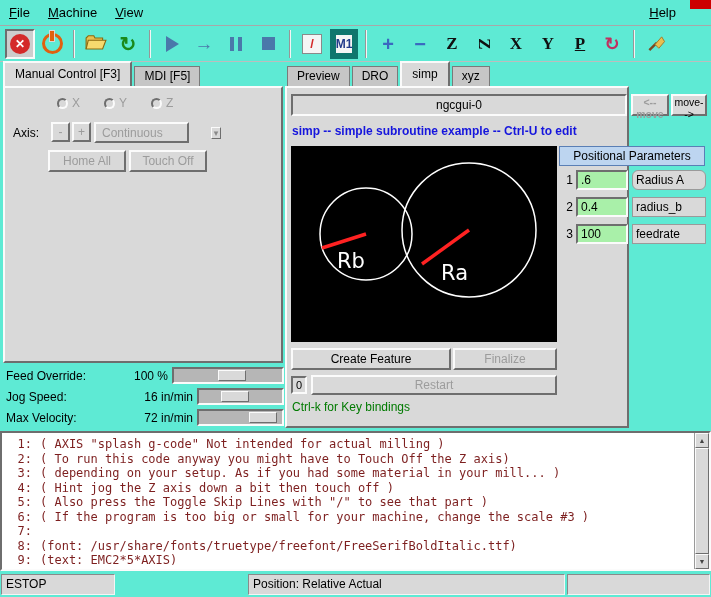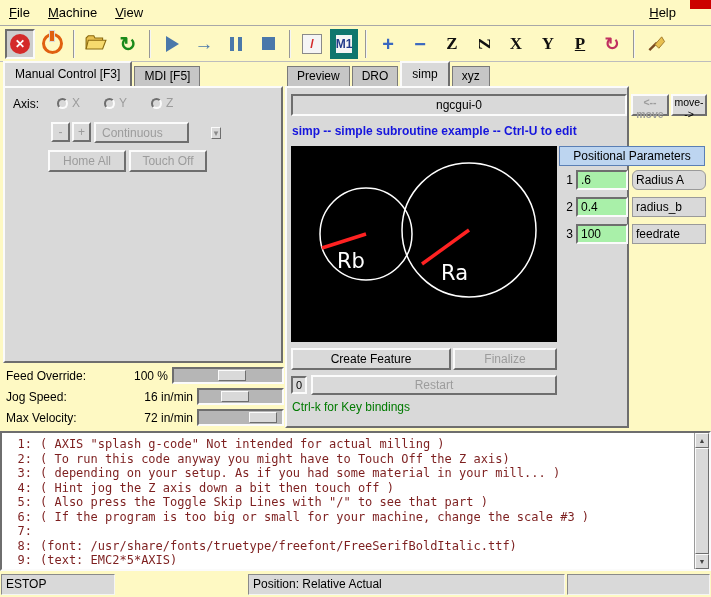--- a/index.html
+++ b/index.html
@@ -1,16 +1,16 @@
 <!DOCTYPE html>
 <html><head>
 <meta charset="utf-8">
 <style>
   html,body{margin:0;padding:0;}
-  #app{position:relative;width:711px;height:597px;background:#fef9c3;overflow:hidden;
+  #app{position:relative;width:711px;height:597px;background:#5eead4;overflow:hidden;
        font-family:"Liberation Sans",sans-serif;font-size:12px;color:#000;}
   
   .menubar{position:absolute;left:0;top:0;width:711px;height:26px;box-sizing:border-box;
            border-bottom:1px solid #a8a8a8;display:flex;align-items:center;font-size:13px;}
   .menu-item{display:inline-block;padding:4px 9px;cursor:default;}
   .menu-item::first-letter{text-decoration:underline;}
   .menu-item.help{margin-left:auto;margin-right:26px;}
   .corner-red{position:absolute;right:0;top:0;width:21px;height:9px;background:#cc0000;}
   
   .toolbar{position:absolute;left:0;top:26px;width:711px;height:36px;box-sizing:border-box;
@@ -50,21 +50,21 @@
   .panelframe{position:absolute;background:#d9d9d9;border:2px solid;box-sizing:border-box;
               border-color:#fbfbfb #6e6e6e #6e6e6e #fbfbfb;}
   
   .tabs{position:absolute;top:64px;height:22px;display:flex;align-items:flex-end;z-index:2;}
   .tab{font-size:12px;padding:3px 9px;background:#c6c6c6;border:1px solid #7a7a7a;border-bottom:none;
        margin-right:2px;line-height:13px;}
   .tab.active{background:#d9d9d9;padding:5px 10px;border-top:2px solid #fafafa;
               border-left:2px solid #fafafa;border-right:2px solid #6e6e6e;}
   
   .lframe{left:3px;top:86px;width:280px;height:277px;}
-  .lbl{position:absolute;font-size:12px;}
+  .lbl{position:absolute;font-size:12px;margin-top:29px;}
   .radio{position:absolute;display:flex;align-items:center;gap:4px;color:#9c9c9c;font-size:12px;}
   .rdot{width:11px;height:11px;border-radius:50%;background:#d9d9d9;border:2px solid;
         border-color:#6e6e6e #fbfbfb #fbfbfb #6e6e6e;box-sizing:border-box;}
   .dropdown{display:flex;align-items:center;justify-content:space-between;padding:0 3px 0 6px;gap:48px;}
   .ddarrow{font-size:9px;color:#8a8a8a;background:#d9d9d9;border:1px solid;
            border-color:#fbfbfb #6e6e6e #6e6e6e #fbfbfb;padding:0 2px;line-height:10px;}
   
   .srow{position:absolute;left:0;width:284px;height:20px;}
   .slbl{position:absolute;left:6px;top:3px;}
   .sval{position:absolute;top:3px;text-align:right;}

